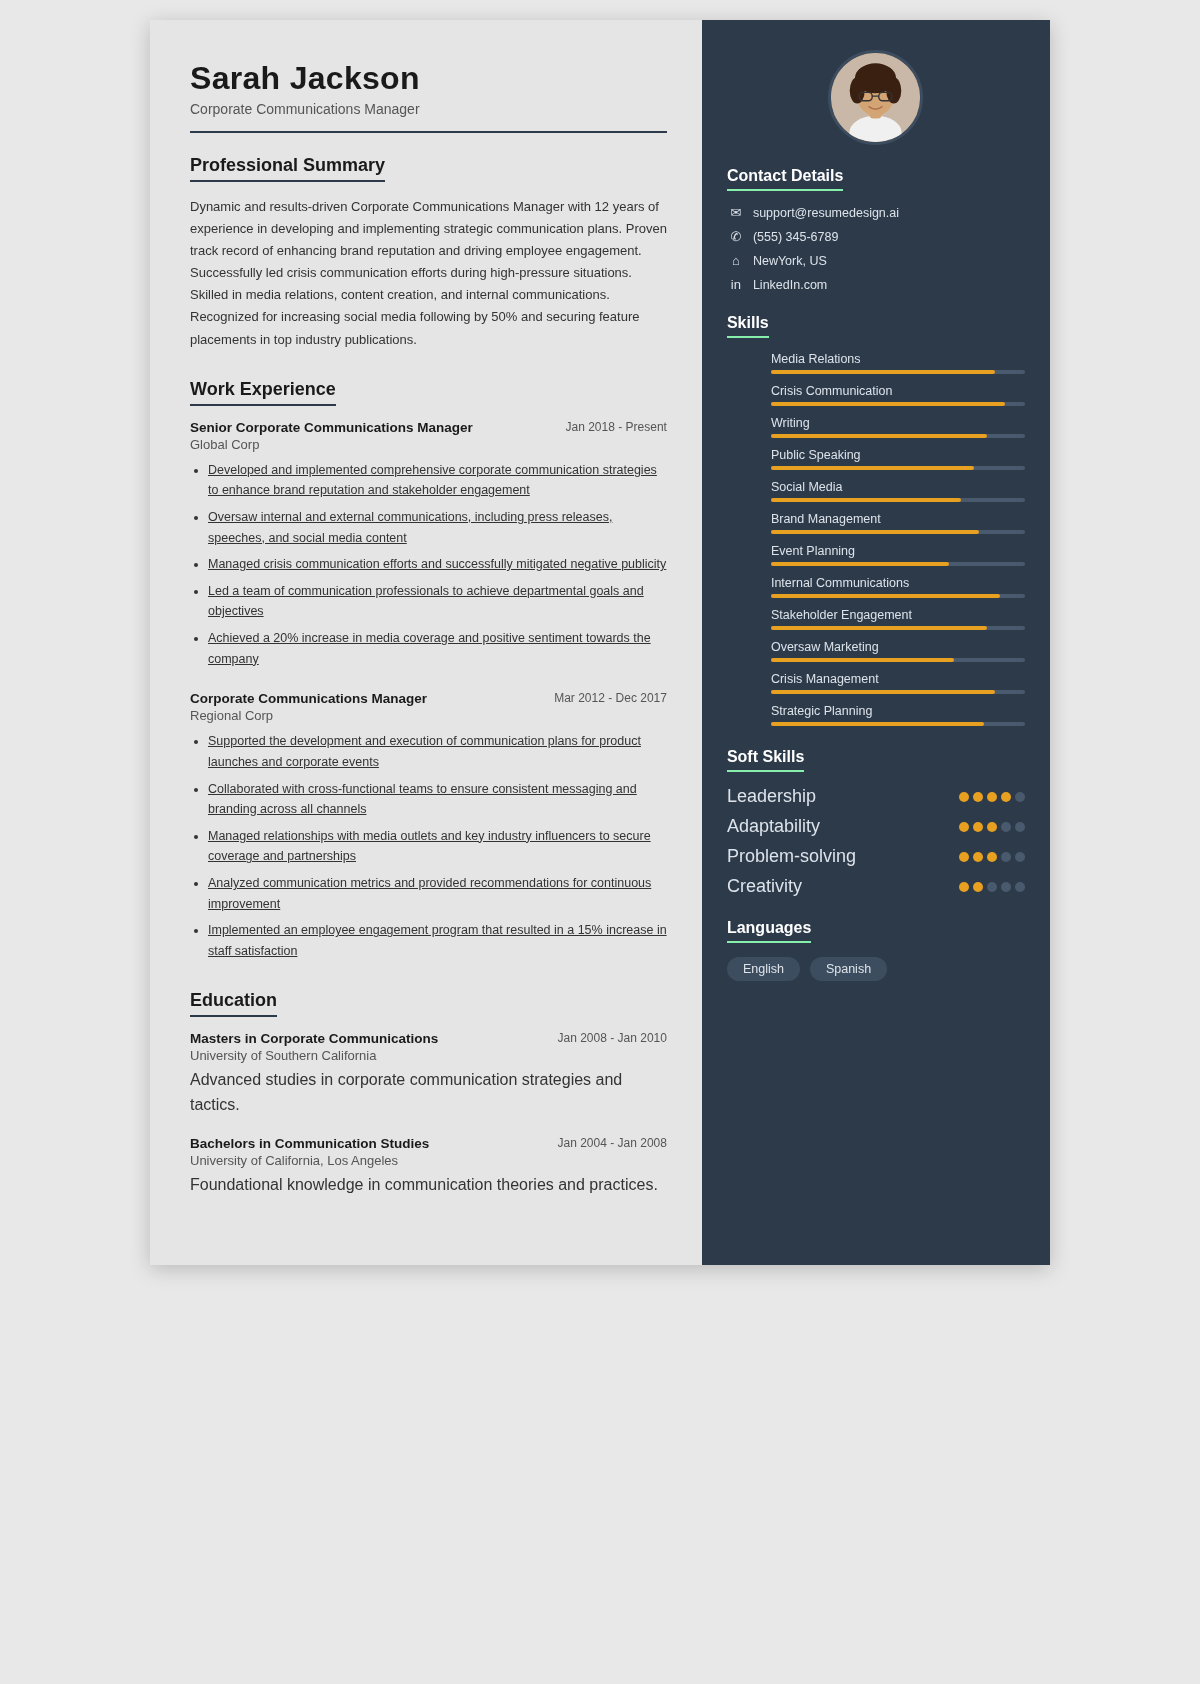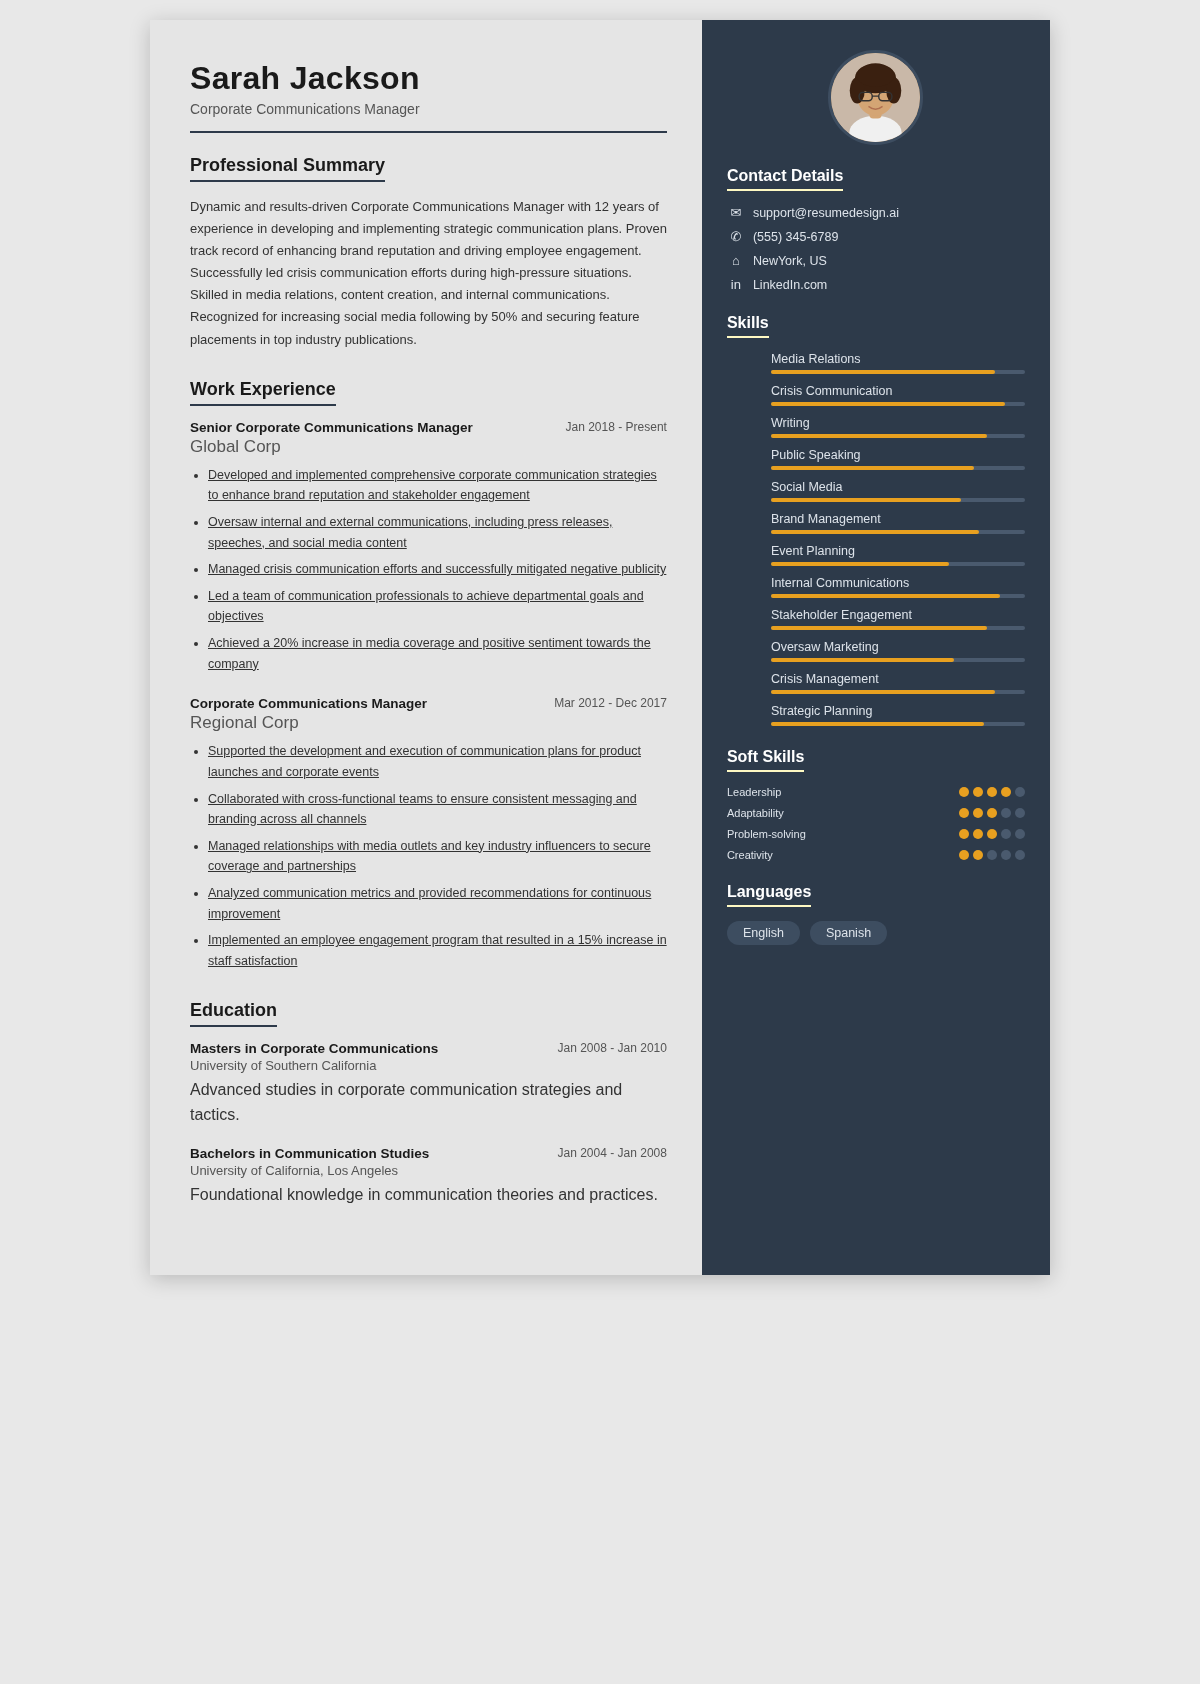--- a/index.html
+++ b/index.html
@@ -70,21 +70,21 @@
       font-weight: 700;
       color: #1a1a1a;
     }
     .job-date {
       font-size: 12px;
       color: #555;
       white-space: nowrap;
       margin-left: 10px;
     }
     .job-company {
-      font-size: 17px;
+      font-size: 13px;
       color: #555;
       margin-bottom: 8px;
     }
     .job-bullets {
       list-style: disc;
       padding-left: 18px;
     }
     .job-bullets li {
       font-size: 12.5px;
       color: #333;
@@ -145,21 +145,21 @@
       align-items: center;
       justify-content: center;
     }
     .avatar svg { width: 95px; height: 95px; }
 
     .right-section { margin-bottom: 22px; }
     .right-section-title {
       font-size: 16px;
       font-weight: 700;
       color: white;
-      border-bottom: 2px solid #fef9c3;
+      border-bottom: 2px solid #86efac;
       padding-bottom: 4px;
       margin-bottom: 14px;
       display: inline-block;
     }
     
     .contact-item {
       display: flex;
       align-items: center;
       margin-bottom: 9px;
       font-size: 12.5px;
@@ -189,21 +189,21 @@
       height: 4px;
       background: #e8a020;
       border-radius: 2px;
     }
     
     .soft-skill-item {
       display: flex;
       justify-content: space-between;
       align-items: center;
       margin-bottom: 9px;
-      font-size: 11px;
+      font-size: 18px;
       color: #dde3ea;
     }
     .dots {
       display: flex;
       gap: 4px;
     }
     .dot {
       width: 10px;
       height: 10px;
       border-radius: 50%;

